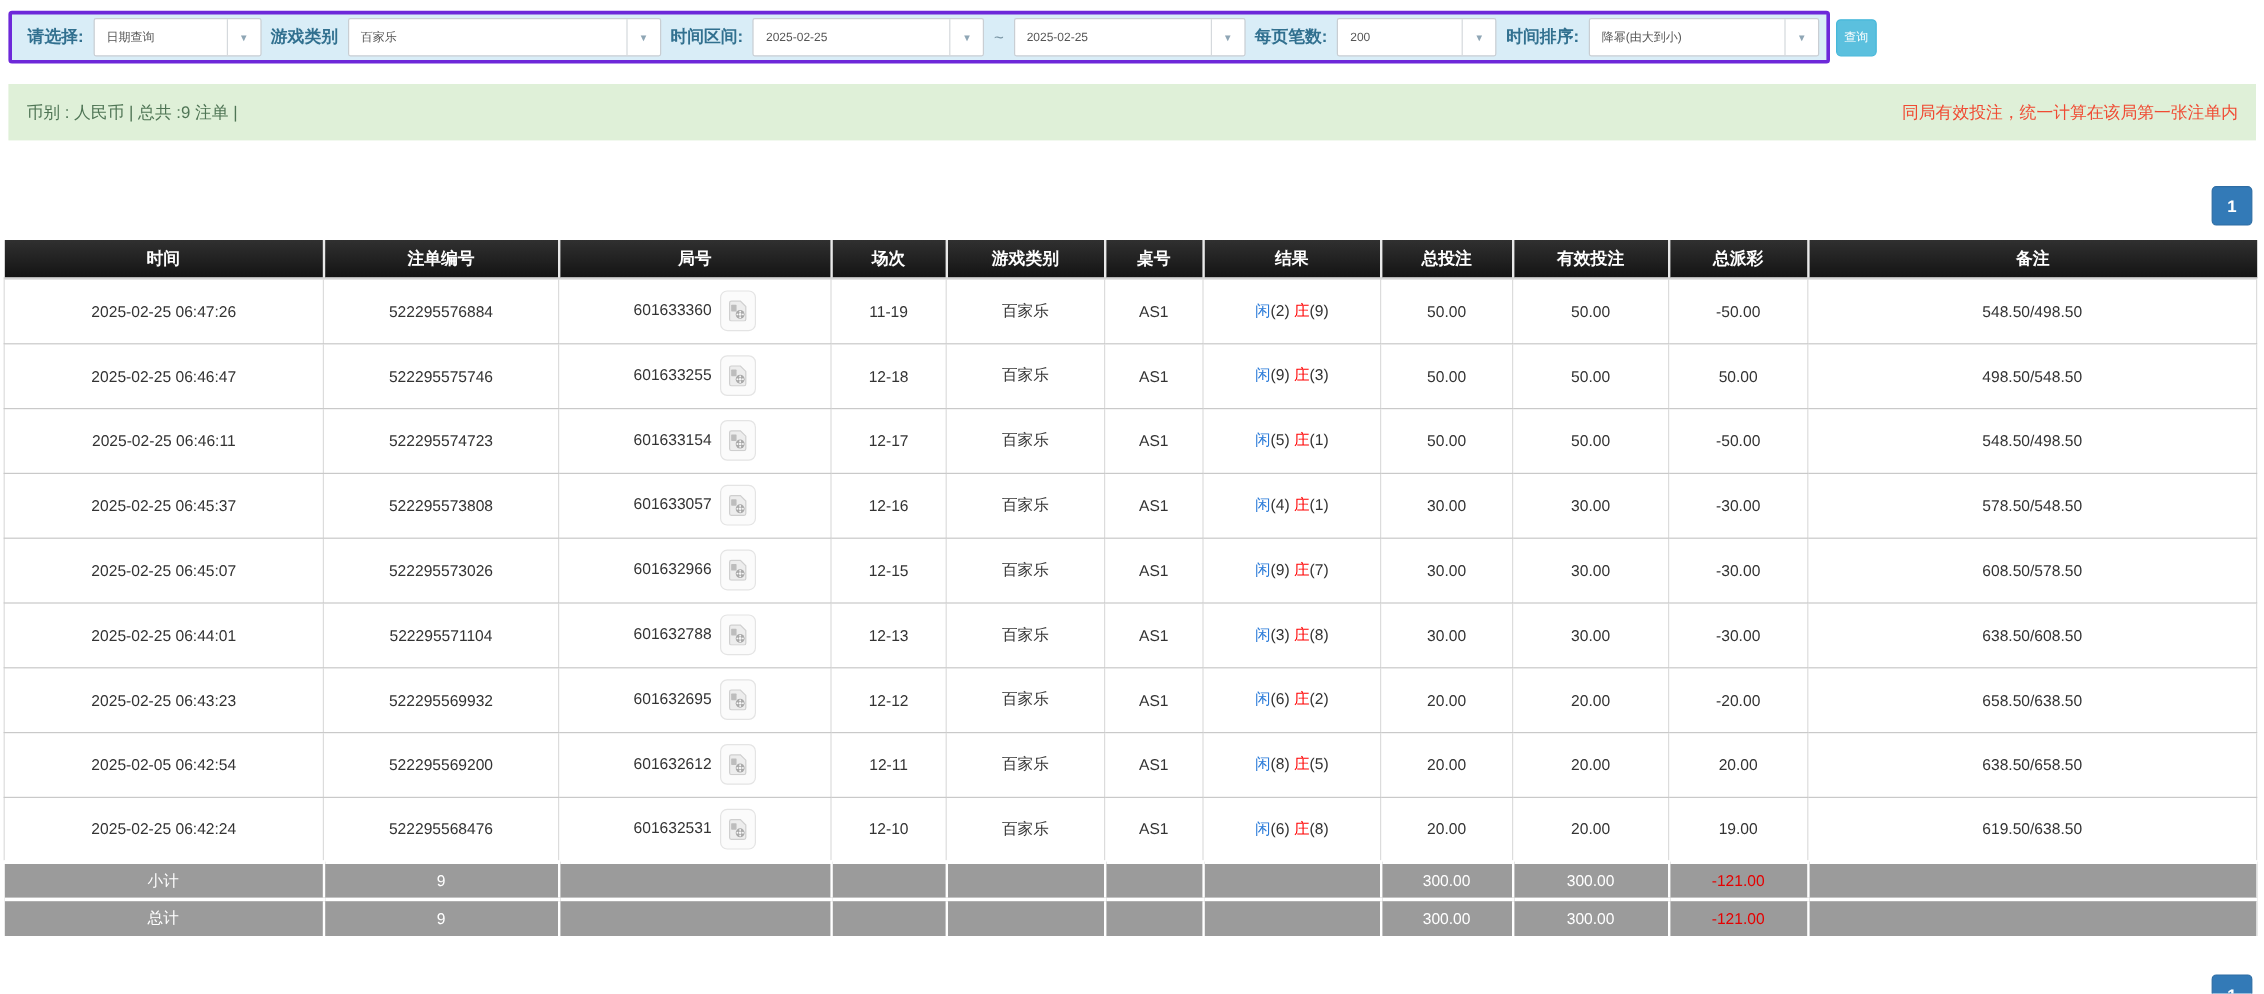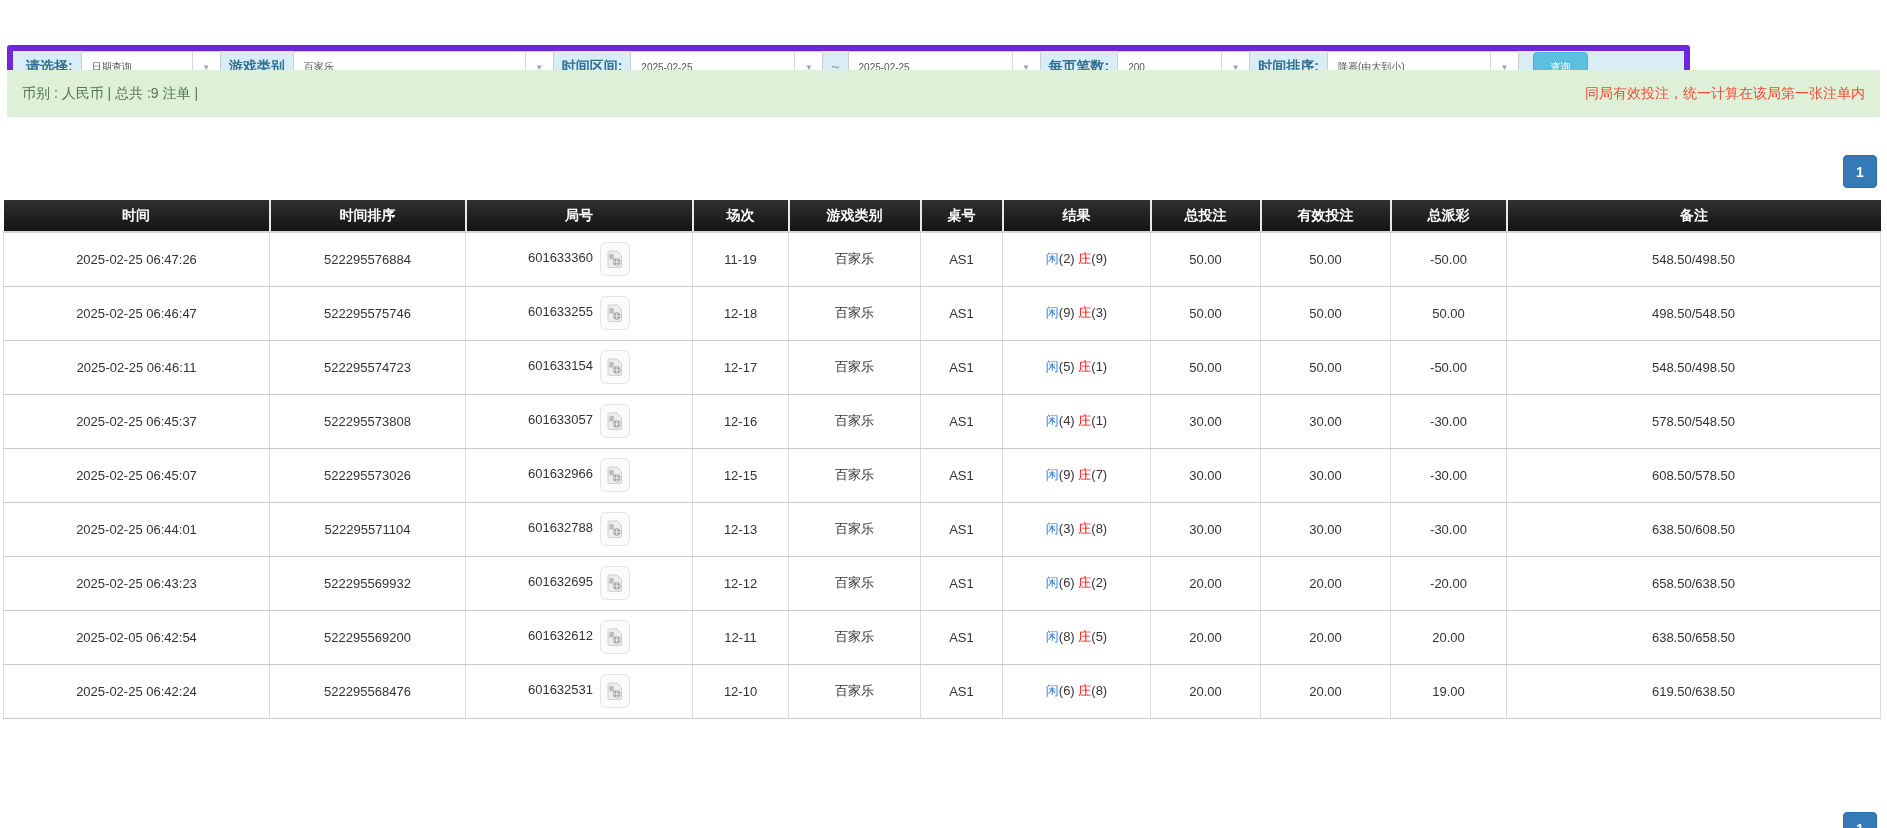--- a/index.html
+++ b/index.html
@@ -3,23 +3,23 @@
 <meta charset="utf-8">
 <style>
   * { box-sizing: border-box; }
   html,body { margin:0; padding:0; }
   body {
     width:1887px; height:828px; background:#fff; overflow:hidden; position:relative;
     font-family:"Liberation Sans", sans-serif;
   }
   
   .filter-bar {
-    position:absolute; left:7px; top:9px; width:1683px; height:44px;
-    background:var(--filter-bg,#d9edf7); border:6px solid #6d28d9; border-radius:3px;
-    display:flex; align-items:center; padding:0 13px; gap:8px; white-space:nowrap;margin-top:36px;
+    position:absolute; left:7px; top:9px; width:1518px; height:44px;
+    background:var(--filter-bg,#d9edf7); border:3px solid #6d28d9; border-radius:3px;
+    display:flex; align-items:center; padding:0 13px; gap:8px; white-space:nowrap;
   }
   .flabel { color:var(--label-blue,#31708f); font-weight:bold; font-size:14px; }
   .tilde  { color:#7a96a5; font-weight:normal; }
   .select {
     height:32px; background:#fff; border:1px solid #c9ced3; border-radius:2px;
     display:flex; align-items:center; justify-content:space-between; cursor:pointer; flex:none;
   }
   .sel-text { padding:0 10px; font-size:10px; color:#555; overflow:hidden; }
   .sel-arrow {
     width:28px; height:100%; border-left:1px solid #d5d9dd; color:#8fa6b5; font-size:8px;
@@ -144,21 +144,21 @@
         <col style="width:82px">
       <col style="width:148px">
         <col style="width:110px">
         <col style="width:130px">
       <col style="width:116px">
         <col style="width:374px">
     </colgroup>
     <thead>
       <tr>
           <th>时间</th>
-          <th>时间排序</th>
+          <th>注单编号</th>
           <th>局号</th>
           <th>场次</th>
           <th>游戏类别</th>
           <th>桌号</th>
           <th>结果</th>
           <th>总投注</th>
           <th>有效投注</th>
           <th>总派彩</th>
           <th>备注</th>
         </tr>
@@ -373,20 +373,46 @@
             </button></td>
           <td>12-10</td>
           <td>百家乐</td>
           <td>AS1</td>
           <td><span class="c-blue">闲</span><span class="res-pts">(6) </span><span class="c-red">庄</span><span class="res-pts">(8)</span></td>
           <td class="c-link">20.00</td>
           <td>20.00</td>
           <td>19.00</td>
           <td>619.50/638.50</td>
         </tr>
+        <tr class="summary">
+          <td>小计</td>
+          <td>9</td>
+          <td></td>
+          <td></td>
+          <td></td>
+          <td></td>
+          <td></td>
+          <td>300.00</td>
+          <td>300.00</td>
+          <td class="sum-red">-121.00</td>
+          <td></td>
+        </tr>
+        <tr class="summary">
+          <td>总计</td>
+          <td>9</td>
+          <td></td>
+          <td></td>
+          <td></td>
+          <td></td>
+          <td></td>
+          <td>300.00</td>
+          <td>300.00</td>
+          <td class="sum-red">-121.00</td>
+          <td></td>
+        </tr>
       </tbody>
   </table>
 
   <div class="pager bottom">
     <button class="page-btn">1</button>
   </div>
 
 </div>
 
 </body></html>

